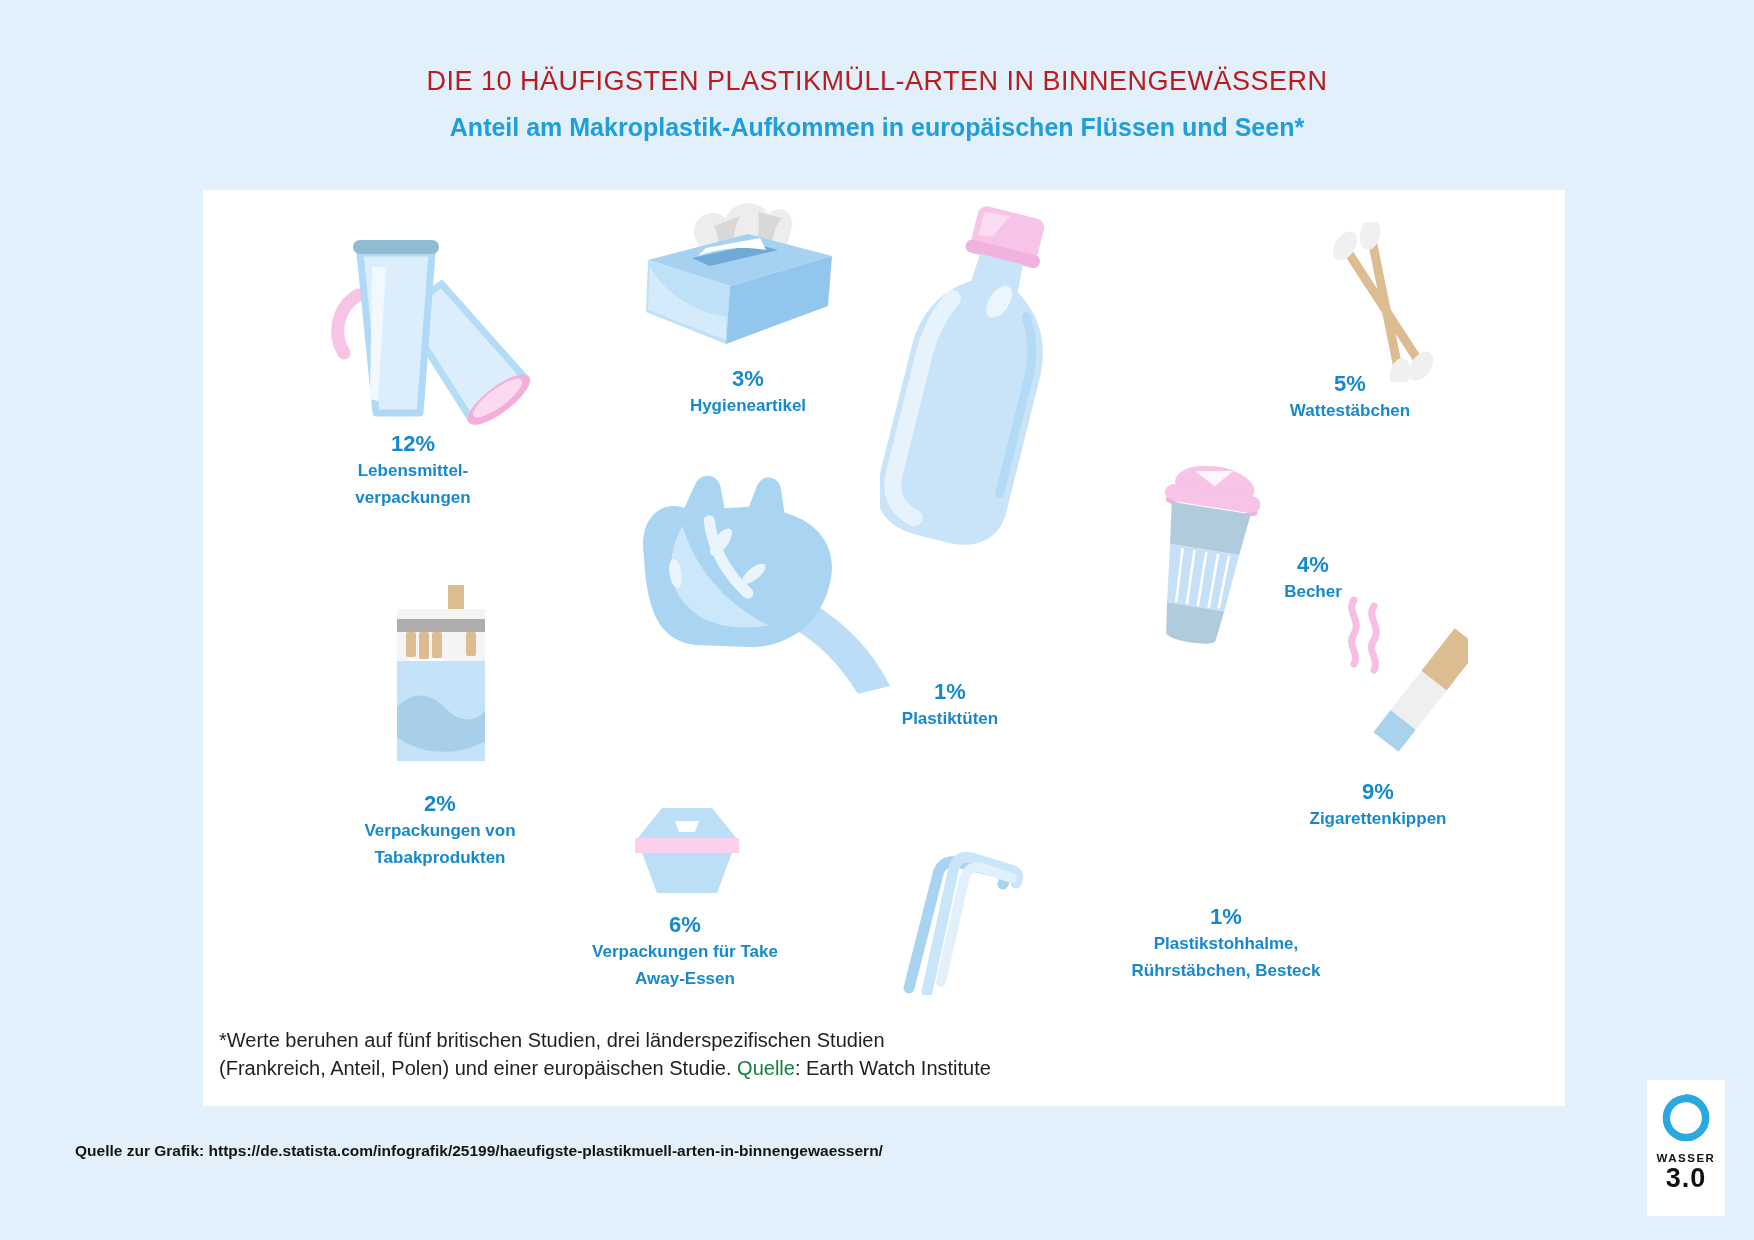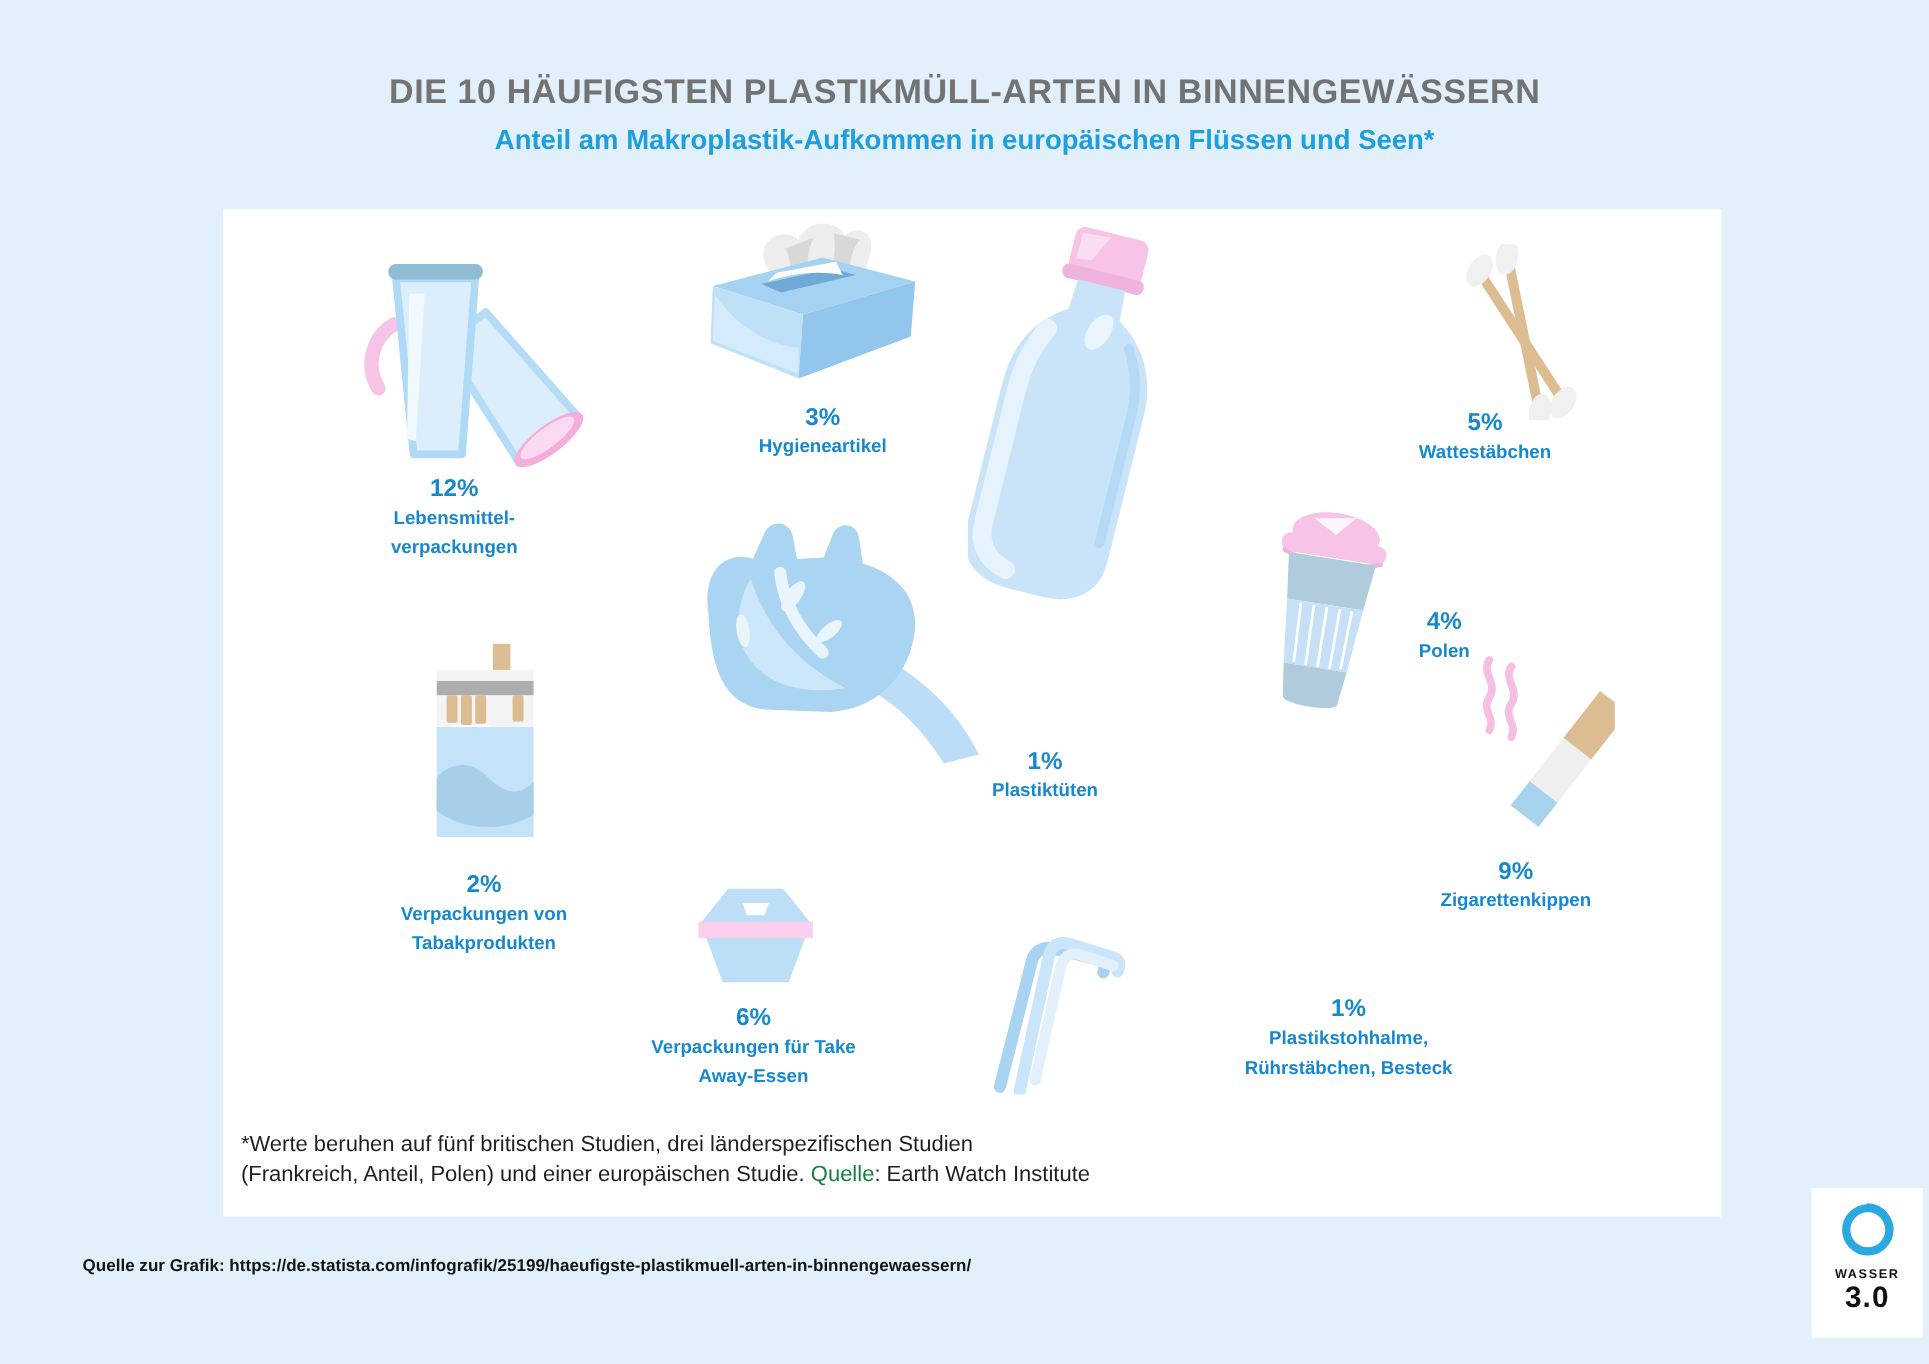--- a/index.html
+++ b/index.html
@@ -3,21 +3,21 @@
 <meta charset="utf-8">
 <style>
   html,body{margin:0;padding:0;}
   body{
     width:1754px;height:1240px;position:relative;overflow:hidden;
     background:#E1F0FA;
     font-family:"Liberation Sans","DejaVu Sans",sans-serif;
   }
   .title{
     position:absolute;top:66px;left:0;width:1754px;text-align:center;
-    color:#737373;font-size:31px;font-weight:700;letter-spacing:.5px;
+    color:#b91c1c;font-size:27px;font-weight:400;letter-spacing:.5px;
   }
   .subtitle{
     position:absolute;top:113px;left:0;width:1754px;text-align:center;
     color:#1E9EDC;font-size:25px;font-weight:700;
   }
   .panel{
     position:absolute;left:203px;top:190px;width:1362px;height:916px;
     background:#FFFFFF;
   }
   .icon{position:absolute;}
@@ -29,21 +29,21 @@
   .footnote{
     position:absolute;left:16px;top:836px;width:1000px;
     color:#1F1F1F;font-size:20px;line-height:28px;font-weight:400;
   }
   .footnote .quelle{color:#15803d;}
   .source-line{
     position:absolute;left:75px;top:1142px;width:1100px;
     color:#141414;font-size:15.5px;font-weight:700;
   }
   .logo{
-    position:absolute;left:1647px;top:1080px;width:101px;height:136px;
+    position:absolute;left:1647px;top:1080px;width:78px;height:136px;
     background:#FFFFFF;text-align:center;
   }
   .logo svg{margin-top:10px;}
   .logo .brand{
     display:block;color:#111;font-size:11.5px;font-weight:800;letter-spacing:1.5px;margin-top:2px;
   }
   .logo .version{
     display:block;color:#111;font-size:27px;font-weight:800;letter-spacing:1px;line-height:28px;
   }
 </style>
@@ -126,21 +126,21 @@
         <line x1="60" y1="96" x2="61" y2="151"></line>
         <line x1="72" y1="96" x2="72" y2="151"></line>
         <line x1="84" y1="96" x2="83" y2="151"></line>
         <line x1="95" y1="96" x2="93" y2="150"></line>
       </g>
       <path d="M41 152 L99 152 L95 182 C95 190 45 190 45 182 Z" fill="#AFCBDC"></path>
     </g>
   </svg>
   <div class="item-label" style="left:990px;top:361px;width:240px">
     <div class="pct">4%</div>
-    <div class="lbl">Polen</div>
+    <div class="lbl">Becher</div>
   </div>
 
   <svg class="icon" style="left:405px;top:262px" width="300" height="245" viewBox="0 0 300 245">
     <path d="M195 145 C238 170 264 198 282 234 L250 242 C228 206 202 184 170 168 Z" fill="#BBDDF7"></path>
     <g transform="rotate(6 130 120)">
       <path d="M35 115 C25 78 45 56 70 62 L78 38 C82 24 100 24 104 38 L110 58 L134 54 L140 32 C144 19 161 20 164 33 L170 56 C205 62 226 85 223 118 C220 156 195 186 155 193 L95 197 C55 197 42 160 35 115 Z" fill="#A9D4F2"></path>
       <path d="M70 80 C88 122 120 152 166 170 C130 180 94 176 74 150 C58 130 61 100 70 80 Z" fill="#CDE7FA"></path>
       <path d="M96 72 C102 98 118 122 142 140" stroke="#E9F4FD" stroke-width="11" fill="none" stroke-linecap="round"></path>
       <ellipse cx="110" cy="92" rx="7" ry="16" fill="#E9F4FD" transform="rotate(30 110 92)"></ellipse>
       <ellipse cx="146" cy="120" rx="6" ry="14" fill="#E9F4FD" transform="rotate(45 146 120)"></ellipse>

